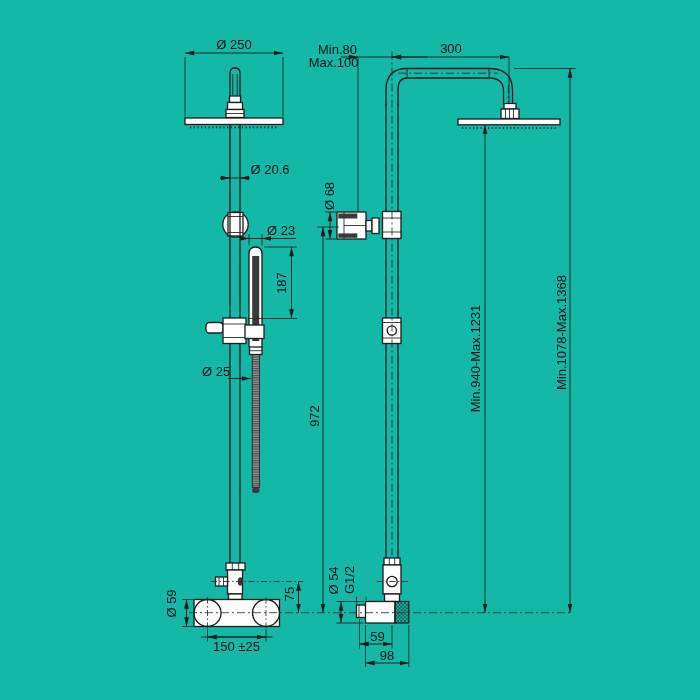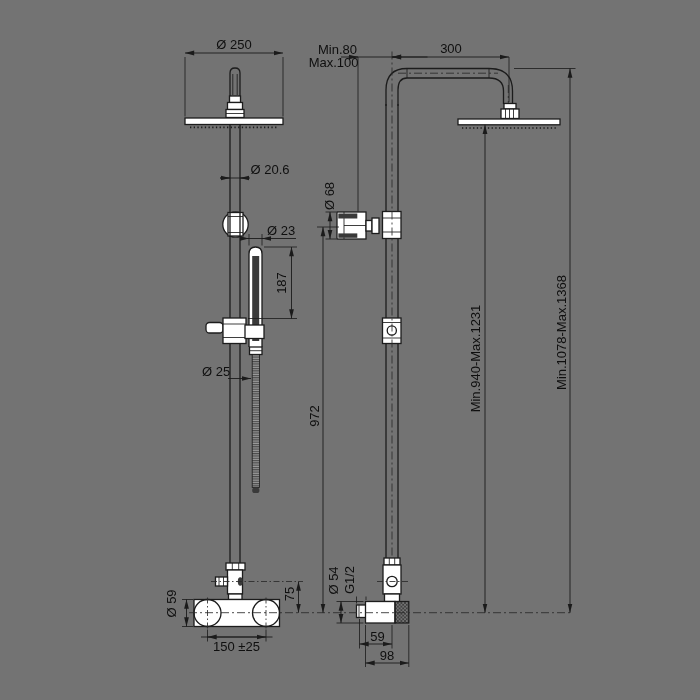--- a/index.html
+++ b/index.html
@@ -1,16 +1,16 @@
 <!DOCTYPE html>
 <html><head>
 <meta charset="utf-8">
 <style>
   html,body{margin:0;padding:0;background:#fff;}
-  #page{width:700px;height:700px;background:#737373;position:relative;font-family:"Liberation Sans",sans-serif;}
+  #page{width:700px;height:700px;background:#14b8a6;position:relative;font-family:"Liberation Sans",sans-serif;}
   svg{display:block;}
   .ol{stroke:#1c1c1c;stroke-width:1.3;fill:none;}
   .olw{stroke:#1c1c1c;stroke-width:1.3;fill:#ffffff;}
   .thin{stroke:#1c1c1c;stroke-width:0.85;fill:none;}
   .dimln{stroke:#1b1b1b;stroke-width:0.9;fill:none;}
   .ext{stroke:#1b1b1b;stroke-width:0.8;fill:none;}
   .cl{stroke:#2a2a2a;stroke-width:0.85;fill:none;stroke-dasharray:8 3 2 3;}
   .cls{stroke:#2a2a2a;stroke-width:0.85;fill:none;stroke-dasharray:6 2.5 1.5 2.5;}
   .spray{stroke:#1c1c1c;stroke-width:1.7;fill:none;stroke-dasharray:1.3 2.4;}
   .dark{fill:#3a3a3a;stroke:none;}

